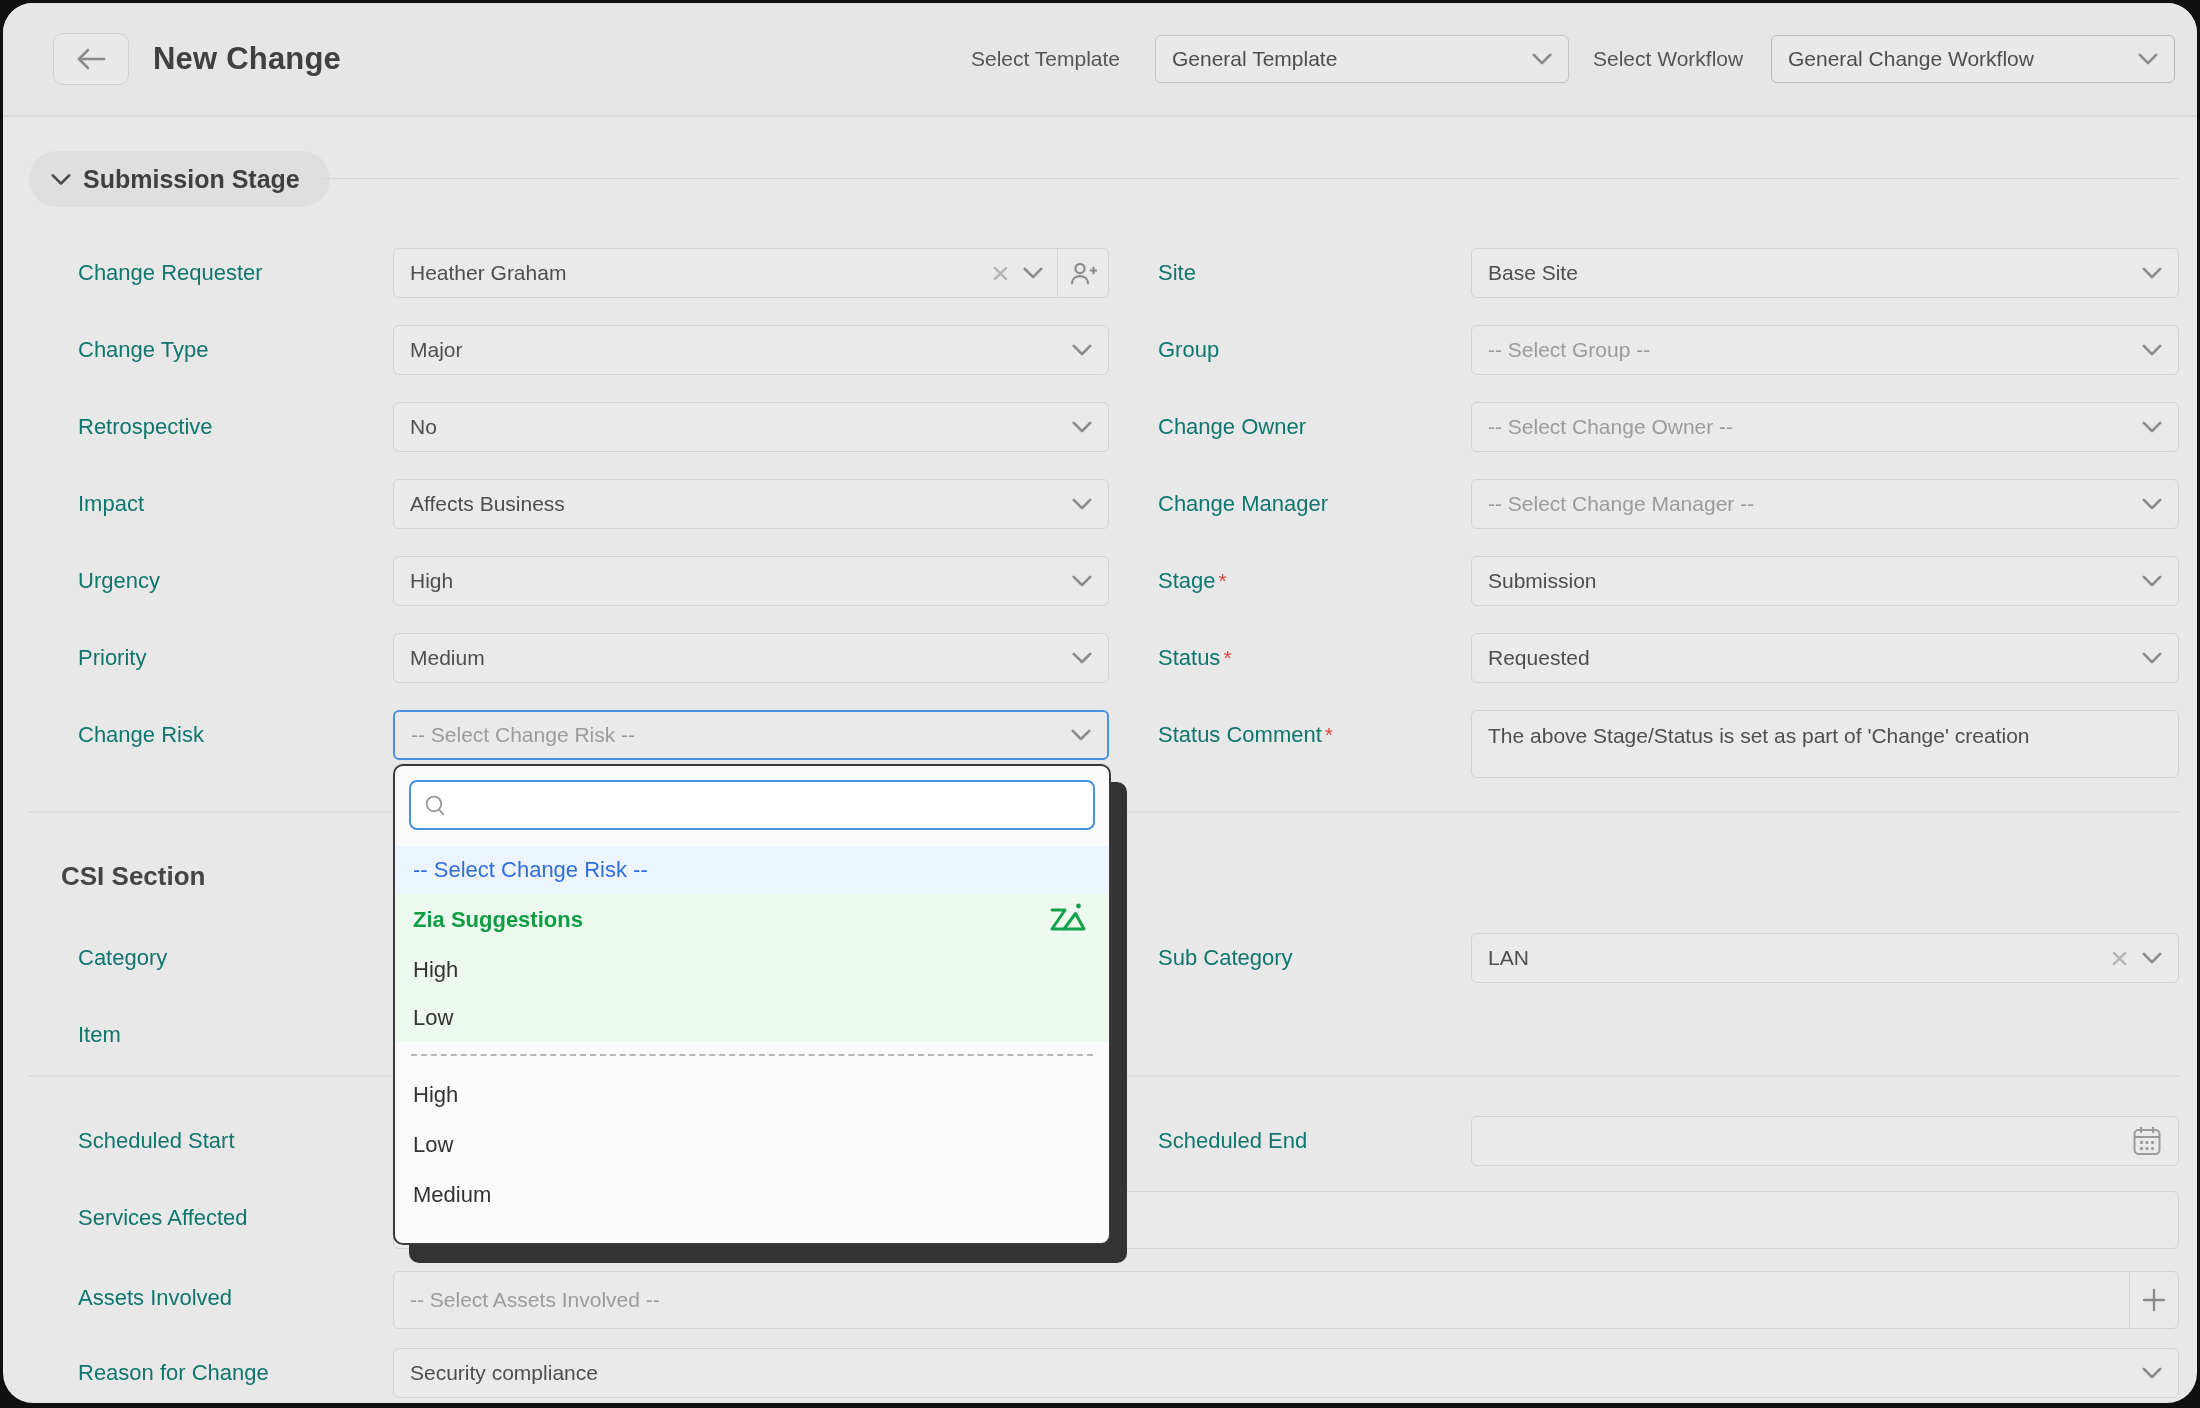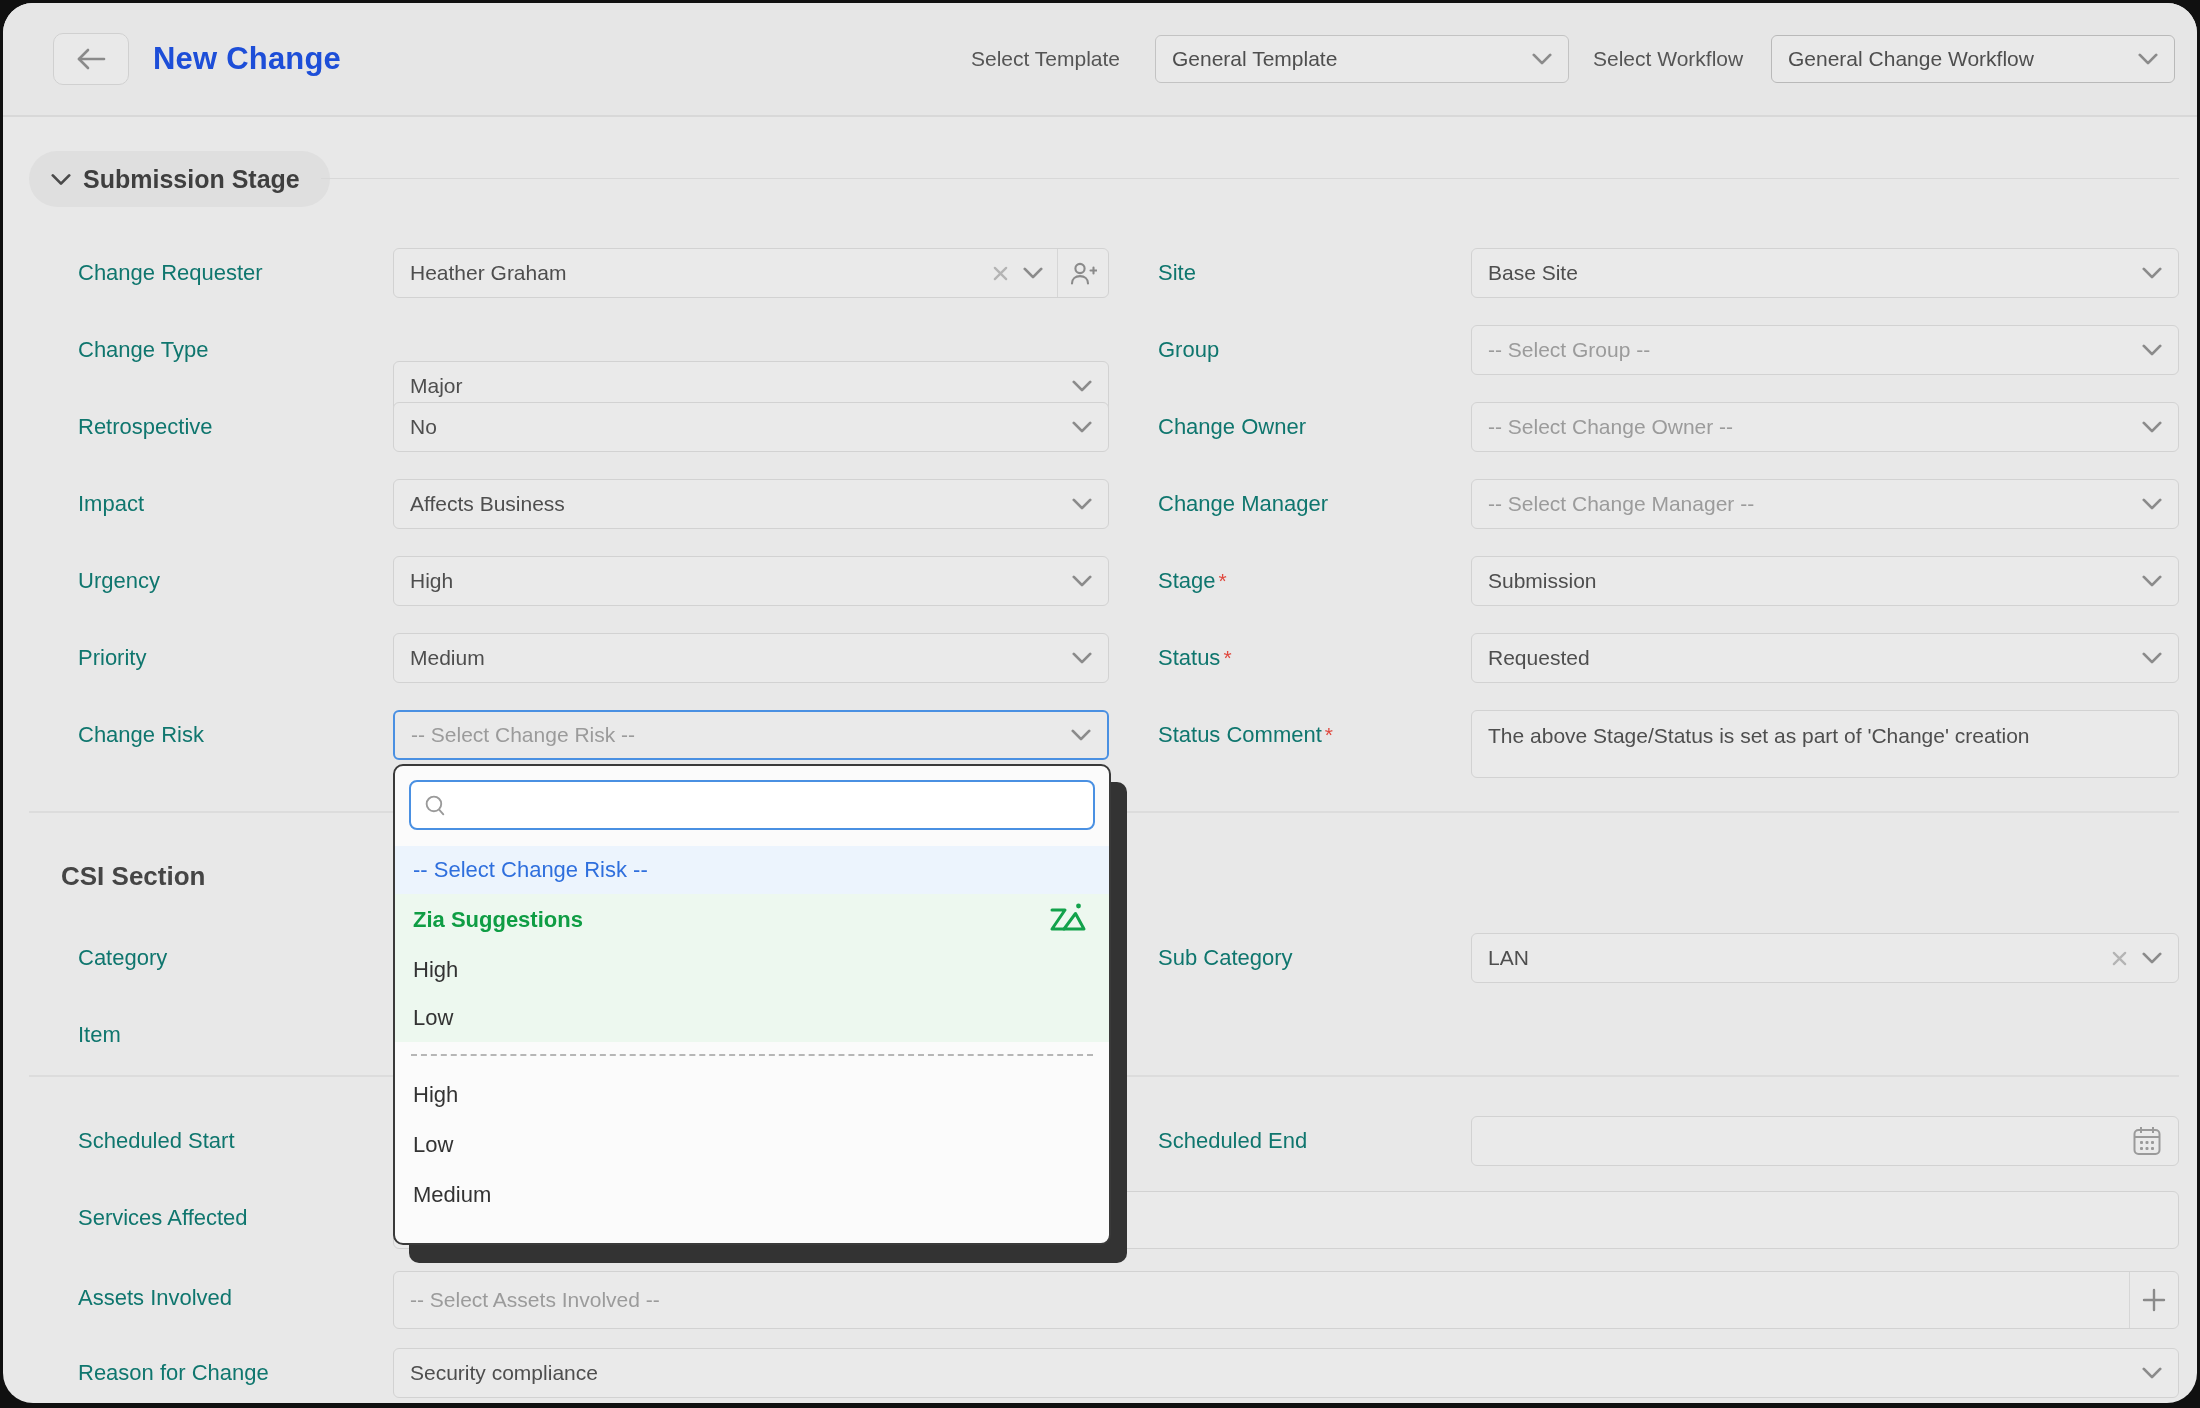--- a/index.html
+++ b/index.html
@@ -2,21 +2,21 @@
 <html><head>
 <meta charset="utf-8">
 <style>
   html,body{margin:0;padding:0;background:#101010;font-family:"Liberation Sans","DejaVu Sans",sans-serif;}
   #stage{position:relative;width:2200px;height:1408px;background:#101010;overflow:hidden;}
   #window{position:absolute;left:3px;top:3px;width:2194px;height:1400px;background:#e8e8e8;border-radius:30px;overflow:hidden;}
 
   
   #topbar{position:absolute;left:0;top:0;width:100%;height:112px;background:#e6e6e6;border-bottom:2px solid #d8d8d8;}
   .back-btn{position:absolute;left:50px;top:30px;width:74px;height:50px;border:1px solid #d0d0d0;border-radius:10px;background:#e9e9e9;display:flex;align-items:center;justify-content:center;cursor:pointer;}
-  .page-title{position:absolute;left:150px;top:0;height:112px;display:flex;align-items:center;font-size:31px;font-weight:700;color:#1d4ed8;letter-spacing:.2px;}
+  .page-title{position:absolute;left:150px;top:0;height:112px;display:flex;align-items:center;font-size:31px;font-weight:700;color:#404040;letter-spacing:.2px;}
   .tb-label{position:absolute;top:0;height:112px;display:flex;align-items:center;font-size:21px;color:#555;}
   .tb-select{position:absolute;top:32px;height:48px;border:1px solid #c3c3c3;border-radius:6px;background:#e9e9e9;display:flex;align-items:center;padding:0 16px;font-size:21px;color:#4e4e4e;box-sizing:border-box;cursor:pointer;}
   .tb-select .grow{flex:1;}
 
   
   .stage-pill{position:absolute;left:26px;top:148px;height:56px;border-radius:28px;background:#dfdfdf;display:flex;align-items:center;gap:12px;padding:0 30px 0 22px;font-size:25px;font-weight:700;color:#3f3f3f;cursor:pointer;}
   .stage-line{position:absolute;left:318px;top:175px;width:1858px;height:1px;background:#d8d8d8;}
 
   .divider{position:absolute;left:26px;width:2150px;height:2px;background:#dcdcdc;z-index:1;}
 
@@ -111,21 +111,21 @@
         <svg width="28" height="27" viewBox="0 0 28 27" fill="none" stroke="#8a8a8a" stroke-width="2.1" stroke-linecap="round">
               <circle cx="11" cy="8.5" r="4.6"></circle>
               <path d="M3 23.5 c0-4.8 3.6-7.4 8-7.4 s8 2.6 8 7.4"></path>
               <path d="M21.5 10.5 h6 M24.5 7.5 v6"></path>
             </svg>
       </span>
     </span>
   </div>
 
   <div class="flabel" style="left:75px;top:322px;">Change Type</div>
-  <div class="field" style="left:390px;top:322px;width:716px;margin-top:36px;">
+  <div class="field" style="left:390px;top:322px;width:716px;">
     <span class="grow">Major</span>
     <span>
           <svg width="20" height="12" viewBox="0 0 22 13" fill="none" stroke="#8b8b8b" stroke-width="3" stroke-linecap="round" stroke-linejoin="round">
             <path d="M2 2 L11 11 L20 2"></path>
           </svg>
         </span>
   </div>
 
   <div class="flabel" style="left:75px;top:399px;">Retrospective</div>
   <div class="field" style="left:390px;top:399px;width:716px;">

